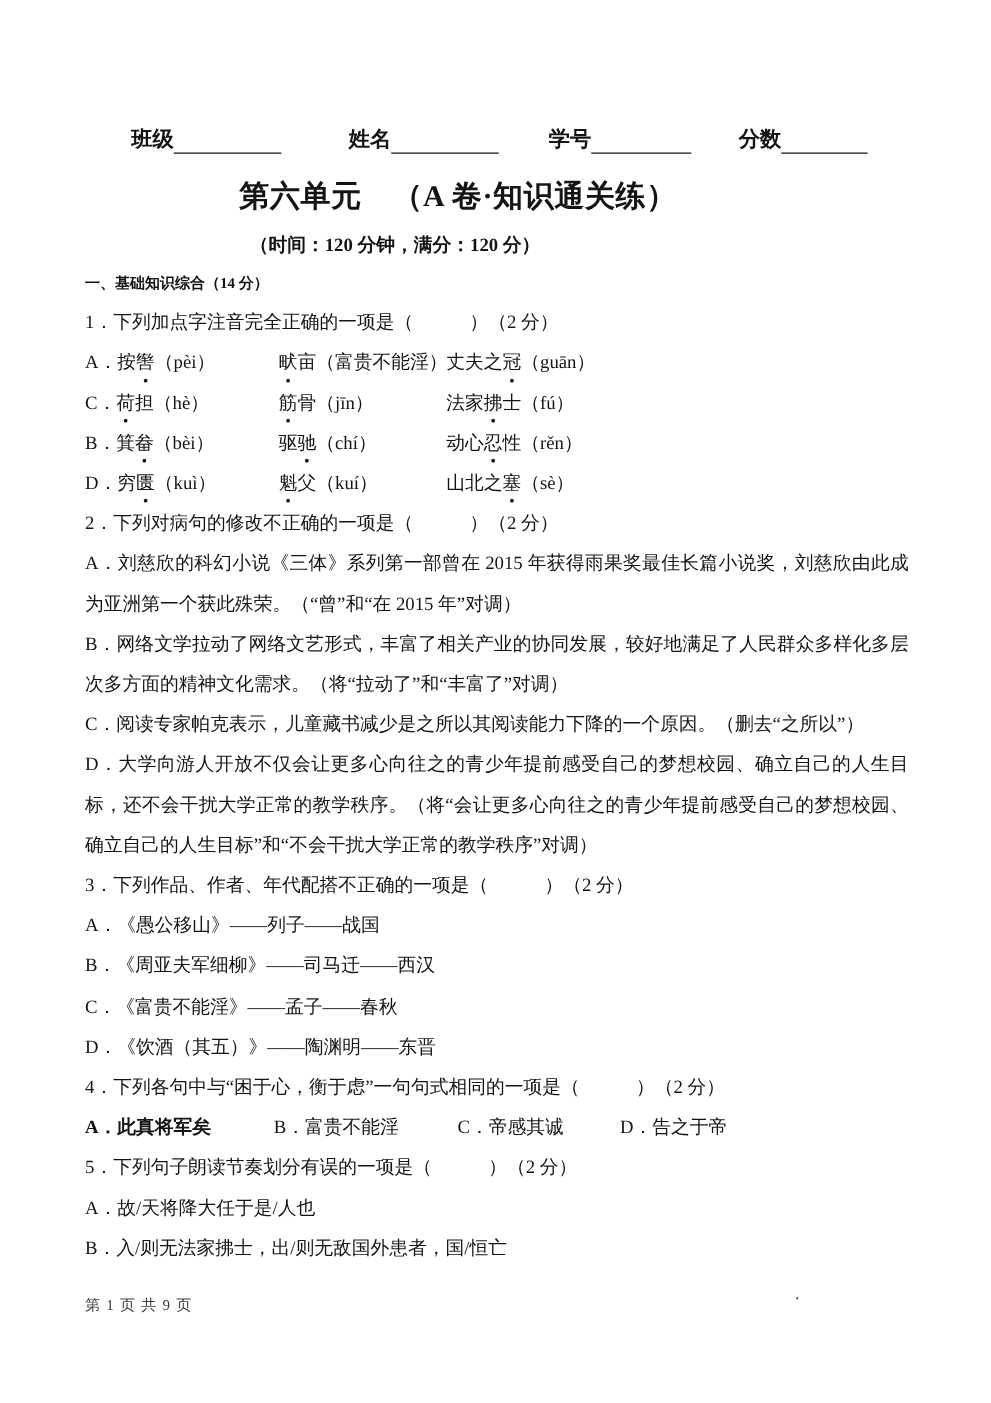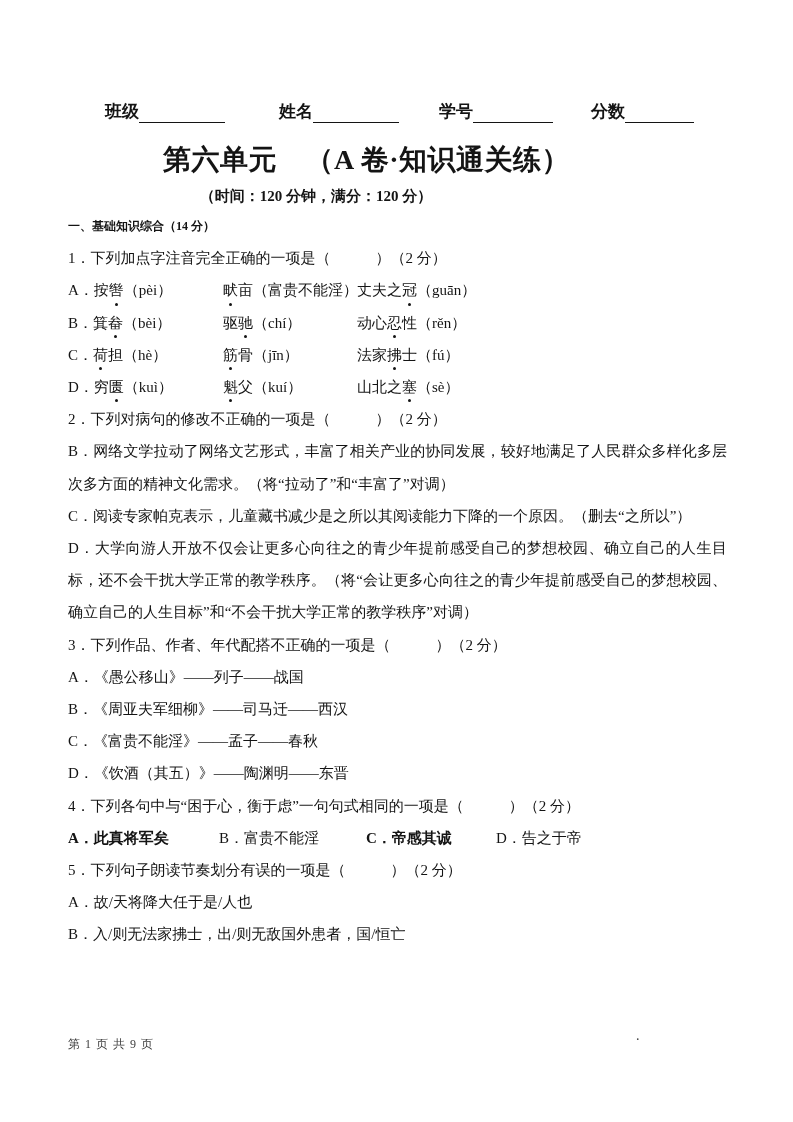--- a/index.html
+++ b/index.html
@@ -19,21 +19,21 @@
   }
   .hfield { display: flex; align-items: flex-end; }
   .hfield .blank { display: inline-block; border-bottom: 1.5px solid #141414; height: 19px; }
   .hfield.f1 .blank { width: 86px; }  .hfield.f1 { margin-right: 54px; }
   .hfield.f2 .blank { width: 86px; }  .hfield.f2 { margin-right: 40px; }
   .hfield.f3 .blank { width: 80px; }  .hfield.f3 { margin-right: 38px; }
   .hfield.f4 .blank { width: 69px; }
 
   .doc-title {
     position: absolute; top: 141px; left: 0; width: 733px;
-    text-align: center; font-size: 28px; font-weight: bold; letter-spacing: 0.5px;
+    text-align: center; font-size: 24px; font-weight: bold; letter-spacing: 0.5px;
   }
   .doc-subtitle {
     position: absolute; top: 187px; left: 0; width: 632px;
     text-align: center; font-size: 15px; font-weight: bold;
   }
 
   
   .body-text {
     position: absolute; top: 210px; left: 68px; width: 659px;
     font-size: 15px; line-height: 32.2px; text-align: justify;
@@ -47,21 +47,21 @@
     content: ""; position: absolute; left: 50%; margin-left: -1.5px; bottom: 1px;
     width: 3px; height: 3px; border-radius: 50%; background: #141414;
   }
 
   
   .cols-pinyin .cell, .cols-opts4 .cell { display: inline-block; vertical-align: top; white-space: nowrap; }
   .cols-pinyin .cell:nth-child(1) { width: 155px; }
   .cols-pinyin .cell:nth-child(2) { width: 134px; }
   .cols-opts4 .cell:nth-child(1) { width: 151px; font-weight: bold; }
   .cols-opts4 .cell:nth-child(2) { width: 147px; }
-  .cols-opts4 .cell:nth-child(3) { width: 130px; font-weight: bold; }
+  .cols-opts4 .cell:nth-child(3) { width: 130px; }
 
   .footer {
     position: absolute; top: 1036px; left: 68px;
     font-size: 12px; color: #3c3c3c; letter-spacing: 1px;
   }
   .stray-mark {
     position: absolute; top: 1028px; left: 636px;
     font-size: 14px; color: #3c3c3c;
   }
 </style>
@@ -89,24 +89,25 @@
     </span>
   </div>
 
   <div class="doc-title">第六单元　（A 卷·知识通关练）</div>
   <div class="doc-subtitle">（时间：120 分钟，满分：120 分）</div>
 
   <div class="body-text">
       <p class="line bold"><span>一、基础知识综合（14 分）</span></p>
       <p class="line"><span>1．下列加点字注音完全正确的一项是（　　　）（2 分）</span></p>
       <p class="line cols-pinyin"><span class="cell"><span>A．按</span><span class="u-dot">辔</span><span>（pèi）</span></span><span class="cell"><span class="u-dot">畎</span><span>亩（富贵不能淫）</span></span><span class="cell"><span>丈夫之</span><span class="u-dot">冠</span><span>（guān）</span></span></p>
+      <p class="line cols-pinyin"><span class="cell"><span>C．</span><span class="u-dot">荷</span><span>担（hè）</span></span><span class="cell"><span class="u-dot">筋</span><span>骨（jīn）</span></span><span class="cell"><span>法家</span><span class="u-dot">拂</span><span>士（fú）</span></span></p>
       <p class="line cols-pinyin"><span class="cell"><span>B．箕</span><span class="u-dot">畚</span><span>（bèi）</span></span><span class="cell"><span>驱</span><span class="u-dot">驰</span><span>（chí）</span></span><span class="cell"><span>动心</span><span class="u-dot">忍</span><span>性（rěn）</span></span></p>
-      <p class="line cols-pinyin"><span class="cell"><span>C．</span><span class="u-dot">荷</span><span>担（hè）</span></span><span class="cell"><span class="u-dot">筋</span><span>骨（jīn）</span></span><span class="cell"><span>法家</span><span class="u-dot">拂</span><span>士（fú）</span></span></p>
       <p class="line cols-pinyin"><span class="cell"><span>D．穷</span><span class="u-dot">匮</span><span>（kuì）</span></span><span class="cell"><span class="u-dot">魁</span><span>父（kuí）</span></span><span class="cell"><span>山北之</span><span class="u-dot">塞</span><span>（sè）</span></span></p>
       <p class="line"><span>2．下列对病句的修改不正确的一项是（　　　）（2 分）</span></p>
+      <p class="line"><span>A．刘慈欣的科幻小说《三体》系列第一部曾在 2015 年获得雨果奖最佳长篇小说奖，刘慈欣由此成为亚洲第一个获此殊荣。（“曾”和“在 2015 年”对调）</span></p>
       <p class="line"><span>B．网络文学拉动了网络文艺形式，丰富了相关产业的协同发展，较好地满足了人民群众多样化多层次多方面的精神文化需求。（将“拉动了”和“丰富了”对调）</span></p>
       <p class="line"><span>C．阅读专家帕克表示，儿童藏书减少是之所以其阅读能力下降的一个原因。（删去“之所以”）</span></p>
       <p class="line"><span>D．大学向游人开放不仅会让更多心向往之的青少年提前感受自己的梦想校园、确立自己的人生目标，还不会干扰大学正常的教学秩序。（将“会让更多心向往之的青少年提前感受自己的梦想校园、确立自己的人生目标”和“不会干扰大学正常的教学秩序”对调）</span></p>
       <p class="line"><span>3．下列作品、作者、年代配搭不正确的一项是（　　　）（2 分）</span></p>
       <p class="line"><span>A．《愚公移山》——列子——战国</span></p>
       <p class="line"><span>B．《周亚夫军细柳》——司马迁——西汉</span></p>
       <p class="line"><span>C．《富贵不能淫》——孟子——春秋</span></p>
       <p class="line"><span>D．《饮酒（其五）》——陶渊明——东晋</span></p>
       <p class="line"><span>4．下列各句中与“困于心，衡于虑”一句句式相同的一项是（　　　）（2 分）</span></p>
       <p class="line cols-opts4"><span class="cell"><span>A．此真将军矣</span></span><span class="cell"><span>B．富贵不能淫</span></span><span class="cell"><span>C．帝感其诚</span></span><span class="cell"><span>D．告之于帝</span></span></p>

